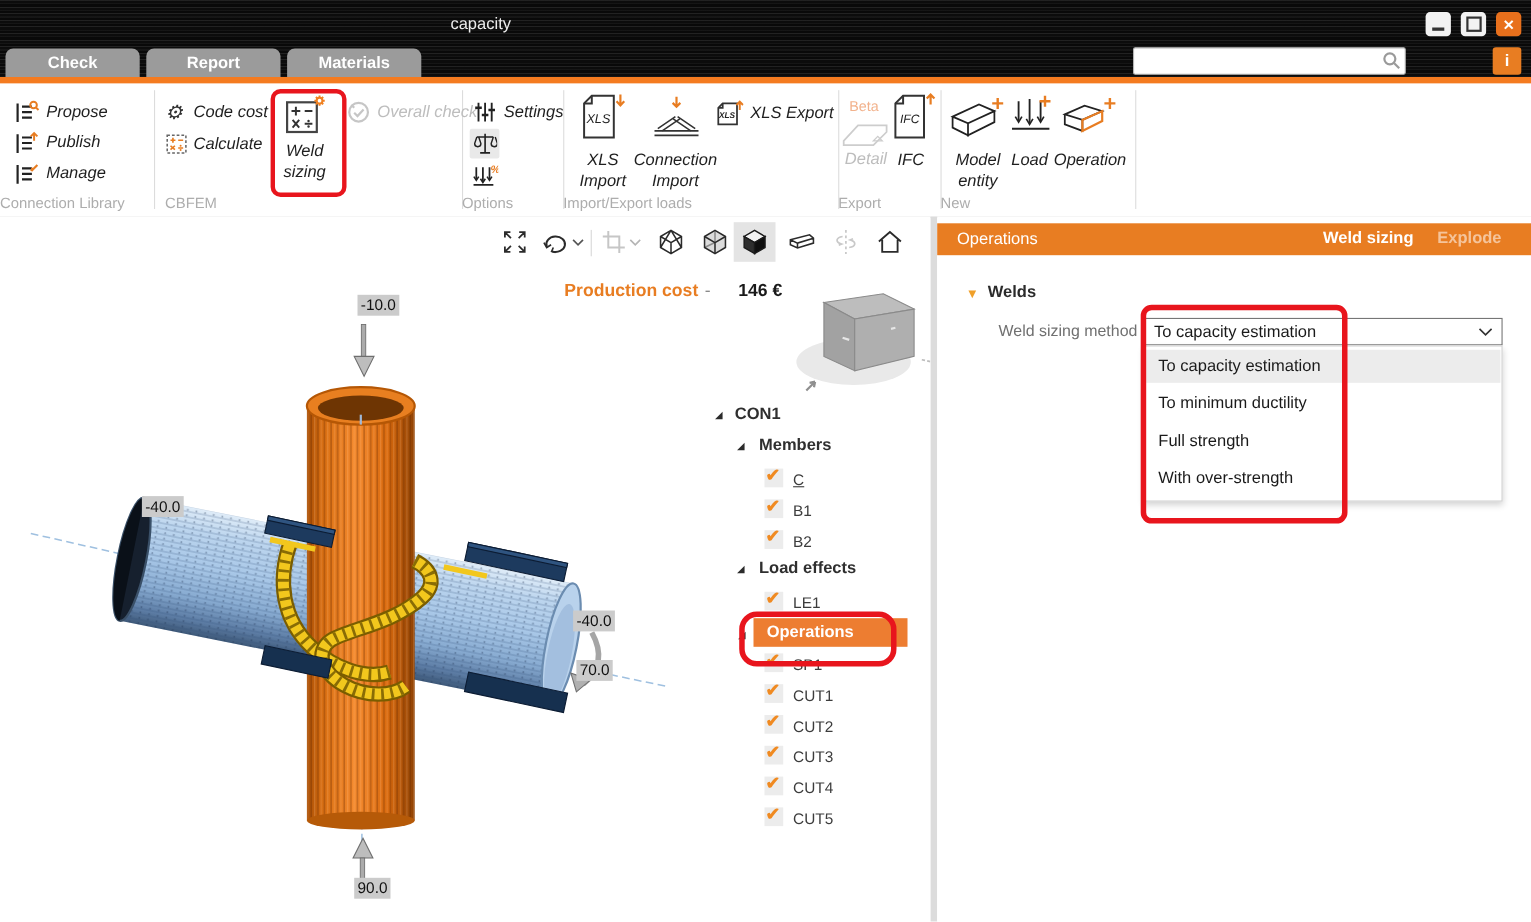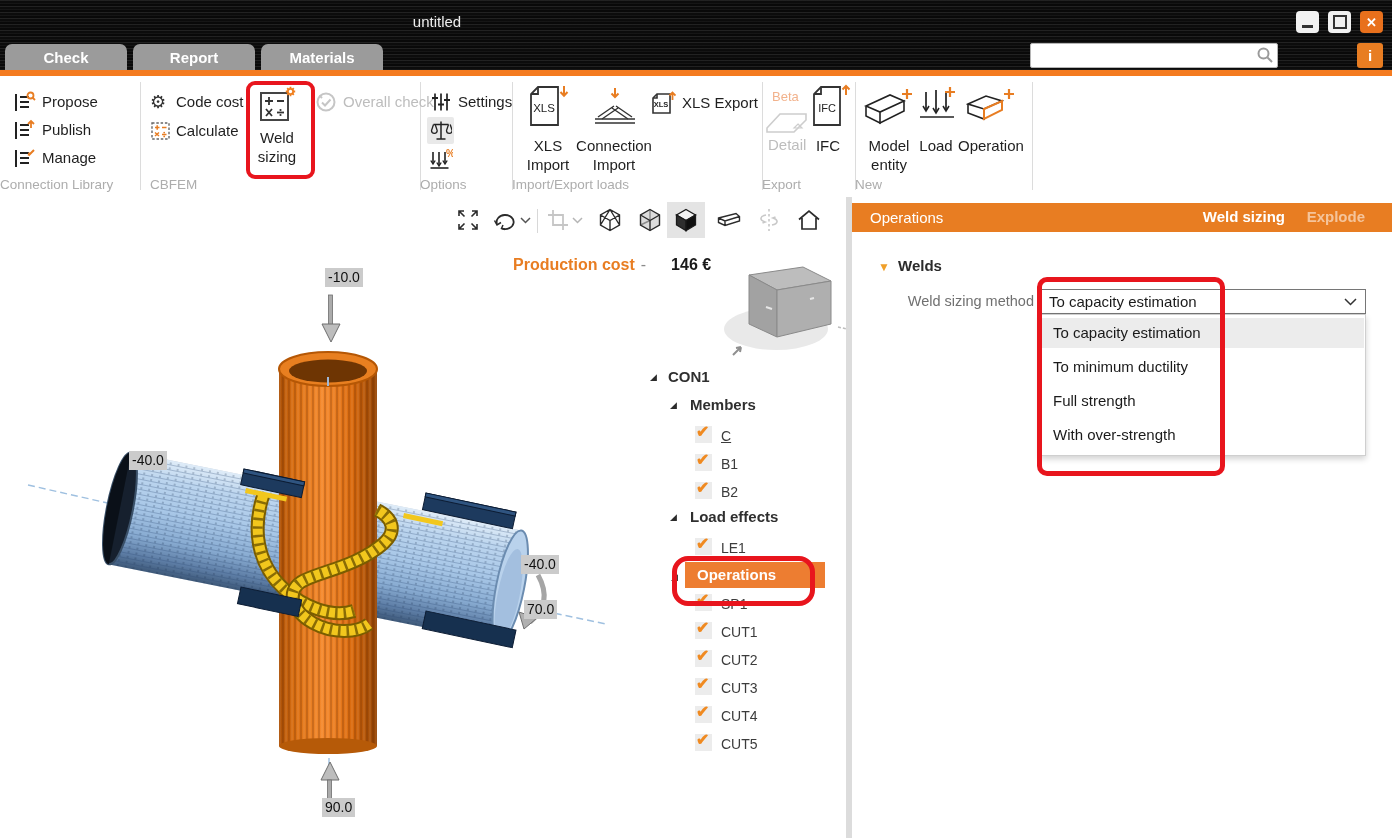--- a/index.html
+++ b/index.html
@@ -25,21 +25,21 @@
   #search-icon{position:absolute;right:3px;top:2px;}
   #info-btn{position:absolute;left:1357px;top:43px;width:26px;height:25px;background:#e87d22;border-radius:3px;
     color:#fff;font-weight:bold;font-size:15px;text-align:center;line-height:25px;cursor:pointer;}
 
   
   #ribbon{position:absolute;left:0;top:76px;width:1392px;height:121px;background:#fff;border-bottom:1px solid #cfcfcf;}
   .rdiv{position:absolute;top:6px;width:1px;height:108px;background:#dcdcdc;}
   .glabel{position:absolute;top:101px;font-size:13.5px;color:#adadad;}
   .rlabel{font-size:15px;color:#1f1f1f;white-space:nowrap;}
   .rlabel.gray{color:#bdbdbd;}
-  .rbtn{cursor:pointer;}
+  .rbtn{cursor:pointer;font-style:italic;}
   .center2{text-align:center;line-height:19px;font-size:15px;color:#1f1f1f;}
   .iconbg{position:absolute;background:#e9e9e9;border-radius:2px;}
 
   
   #viewport{position:absolute;left:0;top:197px;width:846px;height:641px;background:#fff;overflow:hidden;}
   .vtool{position:absolute;top:10px;width:26px;height:26px;cursor:pointer;}
   .vtool-bg{position:absolute;top:5px;width:38px;height:36px;background:#e4e4e4;}
   #prod-cost{position:absolute;left:513px;top:59px;font-size:16px;font-weight:bold;white-space:nowrap;}
   #prod-cost .lbl{color:#e87d22;}
   #prod-cost .sep{color:#8a8a8a;font-weight:normal;padding:0 6px;}
@@ -74,21 +74,21 @@
 
   
   .redring{position:absolute;border:5px solid #e8151d;border-radius:14px;pointer-events:none;z-index:50;}
 </style>
 </head>
 <body>
 
 <div id="app">
 
   <div id="titlebar">
-    <div id="window-title">untitled</div>
+    <div id="window-title">capacity</div>
     <div class="winbtn light" style="left:1296px">
         <span class="glyph-min"></span>
       </div>
     <div class="winbtn light" style="left:1328px">
         <span class="glyph-max"></span>
       </div>
     <div class="winbtn close" style="left:1360px">
         <span>✕</span>
       </div>
     <div class="tab" style="left:5px;width:122px">Check</div>

